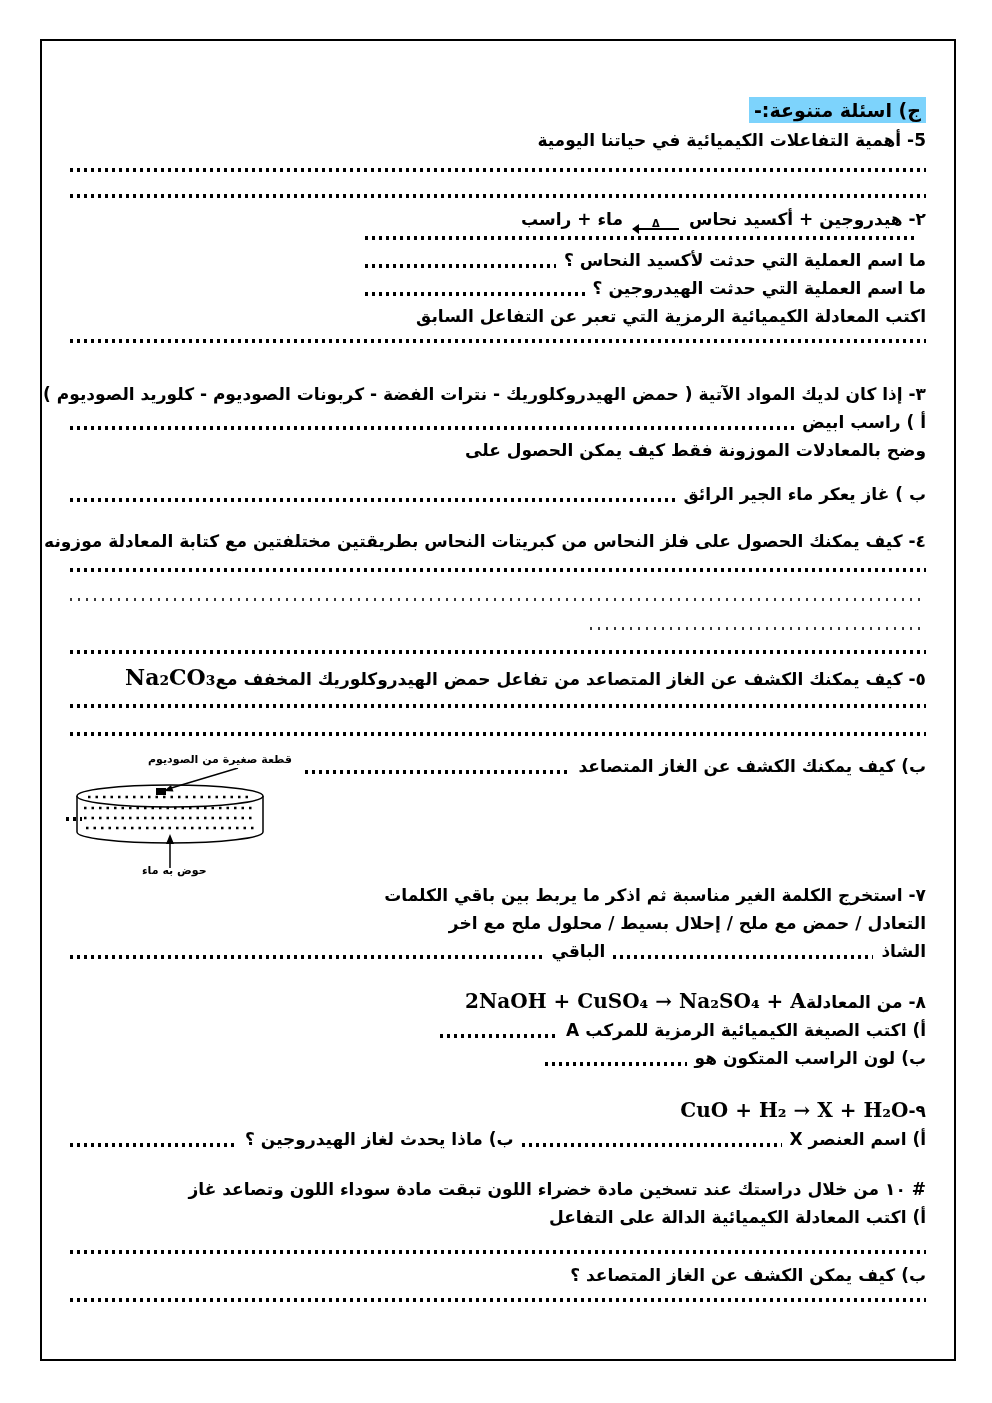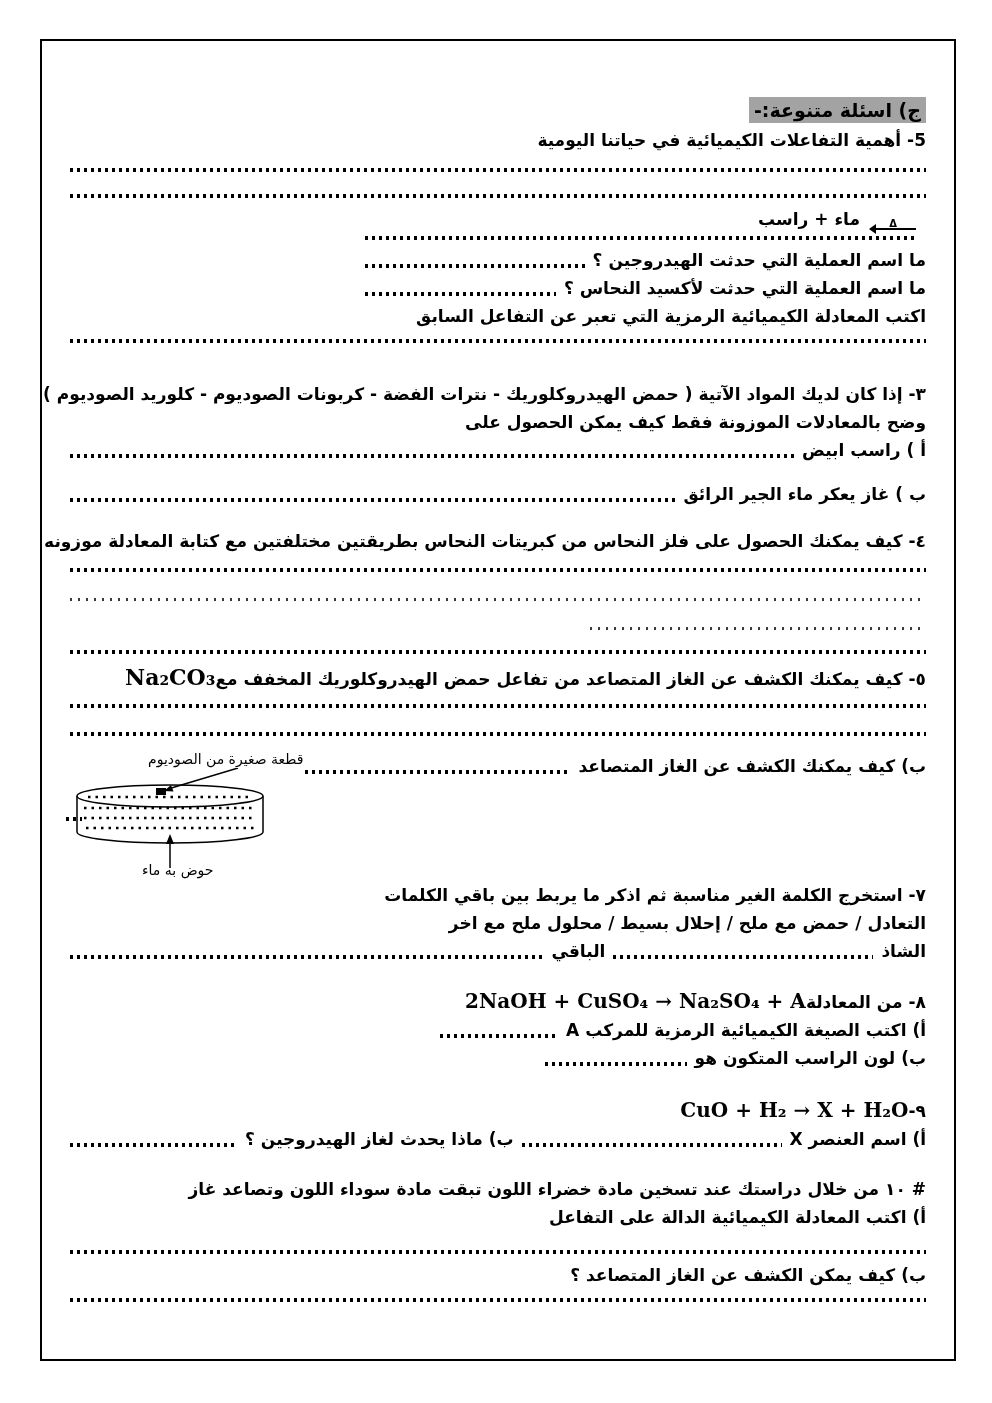--- a/index.html
+++ b/index.html
@@ -20,36 +20,36 @@
   }
   .dots.gap { margin-inline-start:8px; }
   .dots.gap2 { margin-inline:8px; }
   .dots.w260 { flex:0 0 260px; }
   .dotline {
     height:4px;
     background-image:repeating-linear-gradient(90deg,#000 0 3px,transparent 3px 7px);
   }
   .dotline.fine { height:3px; background-image:repeating-linear-gradient(90deg,#3a3a3a 0 2px,transparent 2px 8px); }
   .dotline.short { width:336px; }
-  .hl { display:inline-block; background:#a3a3a3; padding:1px 5px; font-size:19px; font-weight:bold; line-height:24px; }
+  .hl { display:inline-block; background:#7dd3fc; padding:1px 5px; font-size:19px; font-weight:bold; line-height:24px; }
   .underlined { text-decoration:underline; text-decoration-thickness:2px; text-underline-offset:4px; }
   .formula { font-family:"DejaVu Serif", serif; direction:ltr; unicode-bidi:isolate; font-size:22px; font-weight:bold; }
   .formula.big { font-size:20px; }
   .rxn-arrow { display:inline-flex; flex-direction:column; align-items:center; margin:0 10px; transform:translateY(2px); }
   .rxn-arrow .delta { font-size:10px; line-height:9px; font-weight:bold; }
   .rxn-arrow .bar { position:relative; width:46px; height:2px; background:#000; }
   .rxn-arrow .bar::before {
     content:""; position:absolute; left:-1px; top:-4px;
     border-top:5px solid transparent; border-bottom:5px solid transparent; border-right:7px solid #000;
   }
   
   .q6block { position:relative; min-height:122px; }
   .q6block .qrows { margin-left:235px; }
   .figure { position:absolute; left:0; top:0; width:230px; height:124px; }
-  .fig-label { position:absolute; font-size:14px; font-weight:normal; line-height:13px; white-space:nowrap; }
+  .fig-label { position:absolute; font-size:11px; font-weight:bold; line-height:13px; white-space:nowrap; }
   .fig-label.top { top:0; left:78px; }
   .fig-label.bottom { bottom:0; left:72px; }
   .figure svg { position:absolute; top:15px; left:0; }
   .mini-dots {
     position:absolute; left:-4px; top:64px; width:16px; height:4px;
     background-image:repeating-linear-gradient(90deg,#000 0 3px,transparent 3px 7px);
   }
   
   .mt2{margin-top:2px}.mt3{margin-top:18px}.mt4{margin-top:4px}.mt7{margin-top:7px}.mt8{margin-top:8px}
   .mt10{margin-top:10px}.mt12{margin-top:12px}.mt14{margin-top:14px}.mt15{margin-top:15px}
@@ -67,51 +67,52 @@
       <span class="hl">ج) اسئلة متنوعة:-</span>
     </div>
 
     <div class="row mt4">
       <span class="txt">5- أهمية التفاعلات الكيميائية في حياتنا اليومية</span>
     </div>
     <div class="dotline mt15"></div>
     <div class="dotline mt22"></div>
 
     <div class="row mt8">
+      <span class="txt">٢- هيدروجين + أكسيد نحاس</span>
       <span class="rxn-arrow">
         <span class="delta">Δ</span>
         <span class="bar"></span>
       </span>
       <span class="txt">ماء + راسب</span>
     </div>
     <div class="row mt4 indent295">
       <span class="dots gap"></span>
     </div>
     <div class="row mt2 indent295">
+      <span class="txt">ما اسم العملية التي حدثت لأكسيد النحاس ؟</span>
+      <span class="dots gap"></span>
+    </div>
+    <div class="row mt2 indent295">
       <span class="txt">ما اسم العملية التي حدثت الهيدروجين ؟</span>
-      <span class="dots gap"></span>
-    </div>
-    <div class="row mt2 indent295">
-      <span class="txt">ما اسم العملية التي حدثت لأكسيد النحاس ؟</span>
       <span class="dots gap"></span>
     </div>
     <div class="row mt2">
       <span class="txt">اكتب المعادلة الكيميائية الرمزية التي تعبر عن التفاعل السابق</span>
     </div>
     <div class="dotline mt10"></div>
 
     <div class="row mt38">
       <span class="txt">٣- إذا كان لديك المواد الآتية ( حمض الهيدروكلوريك - نترات الفضة - كربونات الصوديوم - كلوريد الصوديوم )</span>
     </div>
     <div class="row mt2">
+      <span class="txt">أ ) راسب ابيض</span>
+      <span class="dots gap"></span>
+    </div>
+    <div class="row mt2">
       <span class="txt">وضح بالمعادلات الموزونة فقط كيف يمكن الحصول على</span>
-    </div>
-    <div class="row mt2">
-      <span class="txt">أ ) راسب ابيض</span>
-      <span class="dots gap"></span>
     </div>
     <div class="row mt3">
       <span class="txt">ب ) غاز يعكر ماء الجير الرائق</span>
       <span class="dots gap"></span>
     </div>
 
     <div class="row mt21">
       <span class="txt">٤- كيف يمكنك الحصول على فلز النحاس من كبريتات النحاس بطريقتين مختلفتين مع كتابة المعادلة موزونه</span>
     </div>
     <div class="dotline mt14"></div>

